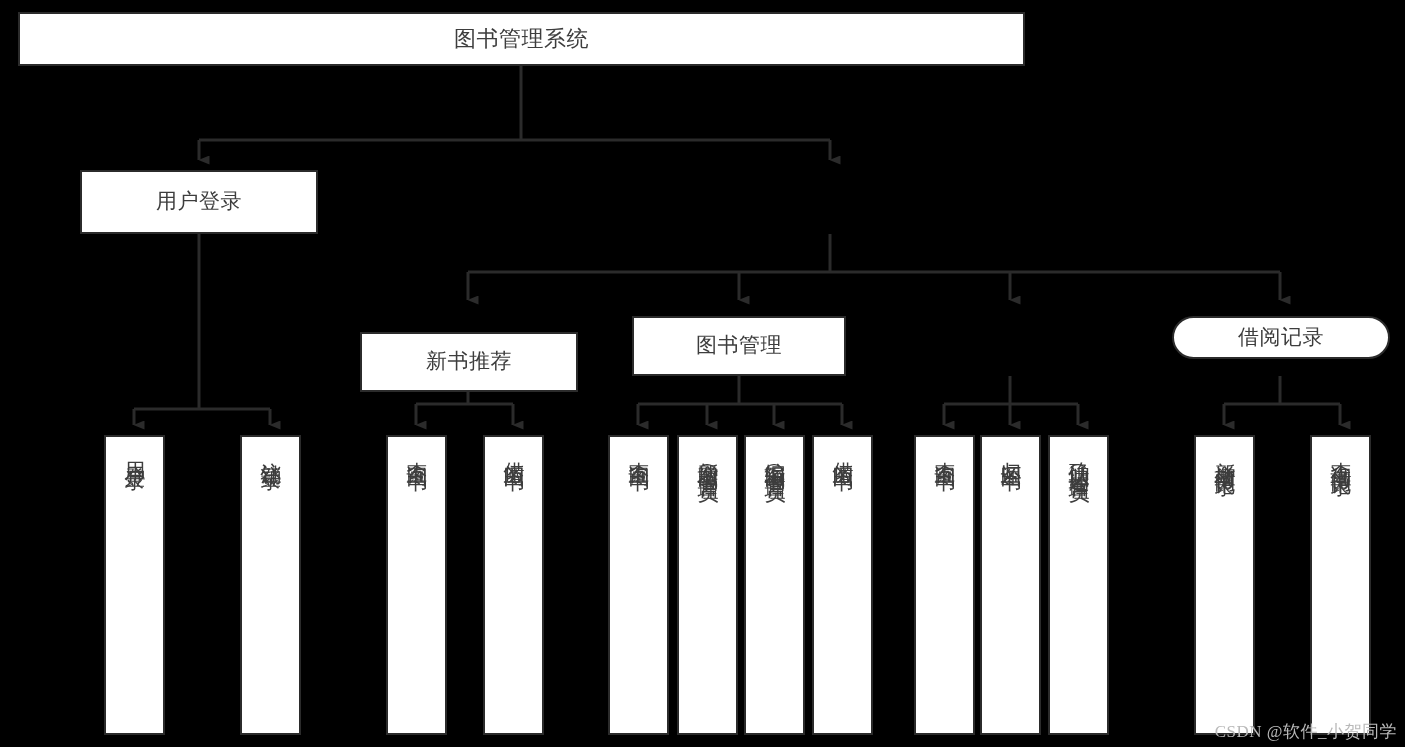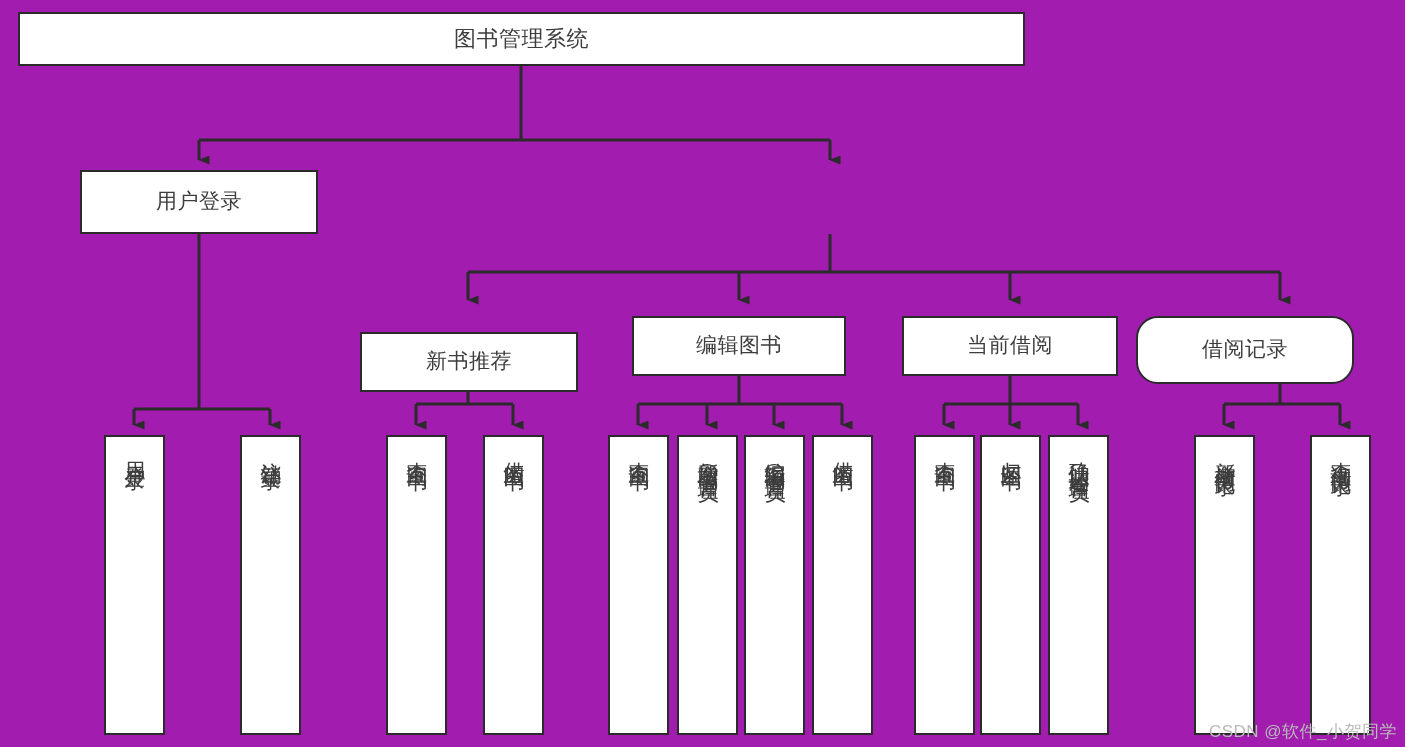--- a/index.html
+++ b/index.html
@@ -8,21 +8,21 @@
     padding: 0;
     background: #ffffff;
   }
   body {
     font-family: "DejaVu Sans", "Liberation Sans", sans-serif;
   }
   #diagram-root {
     position: relative;
     width: 1405px;
     height: 747px;
-    background: #a21caf;
+    background: #000000;
     overflow: hidden;
   }
   #diagram-svg {
     position: absolute;
     left: 0;
     top: 0;
     width: 1405px;
     height: 747px;
   }
   .node {
@@ -64,21 +64,21 @@
   }
   .watermark {
     position: absolute;
     right: 8px;
     bottom: 4px;
     font-size: 17px;
     color: #b9b9b9;
     letter-spacing: 0.5px;
     z-index: 6;
     white-space: nowrap;
-    font-family: Liberation Sans, sans-serif;
+    font-family: Liberation Serif, serif;
   }
 </style>
 </head>
 <body>
 
 <div id="diagram-root">
 
   <svg id="diagram-svg" viewBox="0 0 1405 747" xmlns="http://www.w3.org/2000/svg">
     <defs>
       <marker id="arrowhead" markerWidth="9" markerHeight="11" refX="4.5" refY="10.5" orient="auto" markerUnits="userSpaceOnUse">
@@ -136,28 +136,25 @@
   <div class="node horizontal" style="left:80px; top:170px; width:238px; height:64px;">
     <span class="node-label">用户登录</span>
   </div>
 
 
   <div class="node horizontal" style="left:360px; top:332px; width:218px; height:60px;">
     <span class="node-label">新书推荐</span>
   </div>
 
   <div class="node horizontal" style="left:632px; top:316px; width:214px; height:60px;">
-    <span class="node-label">编辑图书</span>
-  </div>
-
-  <div class="node horizontal" style="left:902px; top:316px; width:216px; height:60px;">
-    <span class="node-label">当前借阅</span>
-  </div>
-
-  <div class="node horizontal" style="left:1136px; top:316px; width:218px; height:68px;border-radius:22px;">
+    <span class="node-label">图书管理</span>
+  </div>
+
+
+  <div class="node horizontal" style="left:1172px; top:316px; width:218px; height:43px;border-radius:22px;">
     <span class="node-label">借阅记录</span>
   </div>
 
   <div class="node vertical" style="left:104px; top:435px; width:61px; height:300px;">
     <span class="node-label">用户登录</span>
   </div>
 
   <div class="node vertical" style="left:240px; top:435px; width:61px; height:300px;">
     <span class="node-label">注销登录</span>
   </div>

